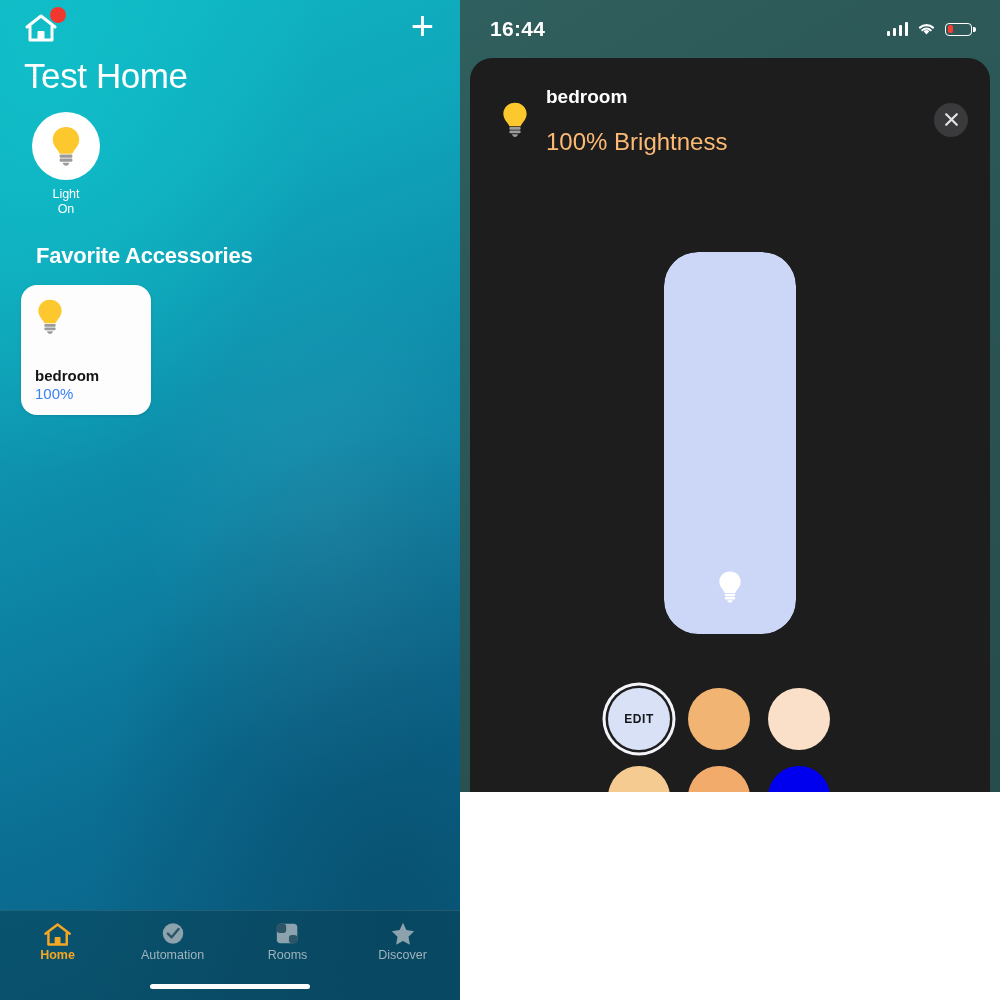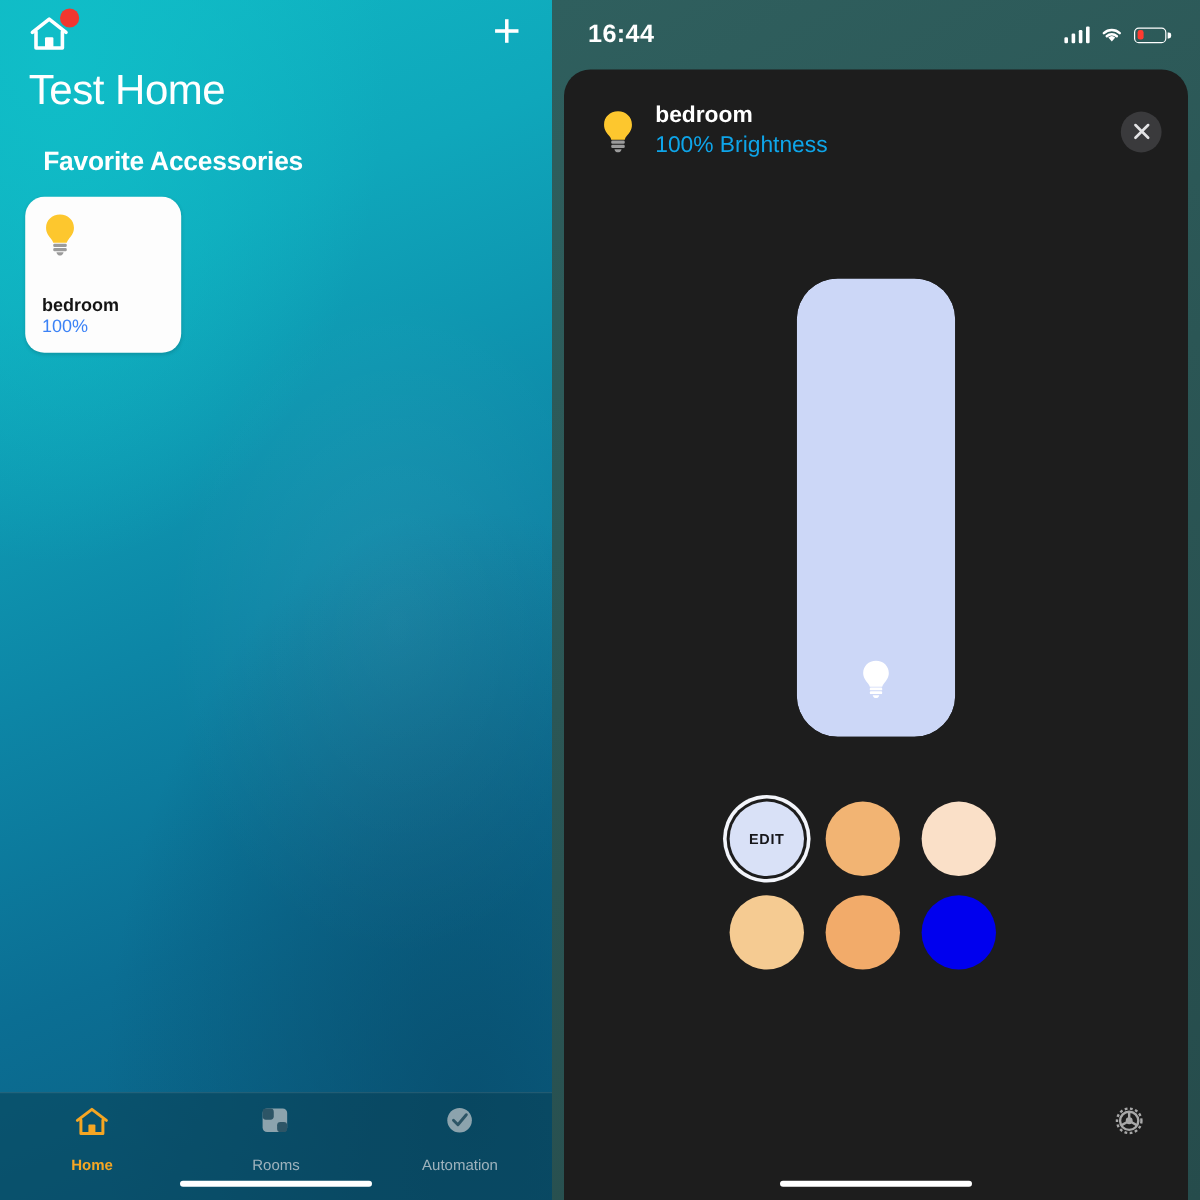--- a/index.html
+++ b/index.html
@@ -70,42 +70,42 @@
   .tile-sub { font-size:15px; color:#3b82f6; margin-top:1px; }
 
   
   .tabbar {
     position:absolute; left:0; bottom:0; z-index:4;
     width:460px; height:90px;
     background:rgba(10,64,84,0.55);
     border-top:1px solid rgba(255,255,255,0.10);
     display:flex; align-items:flex-start; padding-top:10px;
   }
-  .tab { flex:1; display:flex; flex-direction:column; align-items:center; gap:16px; cursor:pointer; }
+  .tab { flex:1; display:flex; flex-direction:column; align-items:center; gap:0; cursor:pointer; }
   .tab-label { font-size:12.5px; }
   .tab.active .tab-label { color:#f5a623; font-weight:bold; }
   .tab .tab-label { color:#9fb3bd; }
   .home-indicator { position:absolute; left:50%; transform:translateX(-50%); bottom:11px; width:160px; height:5px; border-radius:3px; background:#ffffff; }
 
   
-  .phone-right { position:relative; width:540px; height:1000px; background:#ffffff; overflow:hidden; }
+  .phone-right { position:relative; width:540px; height:792px; background:#ffffff; overflow:hidden; }
   .right-bg { position:absolute; inset:0; background:linear-gradient(150deg,#2f5f5e 0%, #2b5655 45%, #264c4c 100%); }
   .sb-dark { position:relative; z-index:3; height:58px; padding:0 28px 0 30px; display:flex; align-items:center; justify-content:space-between; color:#fff; }
   .sheet {
     position:absolute; z-index:4; left:10px; top:58px;
     width:520px; height:942px;
     background:#1d1d1d;
     border-radius:22px 22px 0 0;
     overflow:hidden;
   }
   .sheet-header { display:flex; align-items:center; padding:27px 22px 0 24px; }
   .sheet-bulb { width:42px; display:flex; justify-content:center; }
   .sheet-texts { margin-left:10px; flex:1; }
   .sheet-title { color:#ffffff; font-size:19px; font-weight:bold; line-height:24px; }
-  .sheet-sub { color:#0ea5e9; font-size:19px; line-height:25px; }
+  .sheet-sub { color:#fdba74; font-size:24px; line-height:25px;margin-top:20px; }
   .close-btn { width:34px; height:34px; border-radius:50%; background:#3a3a3c; display:flex; align-items:center; justify-content:center; cursor:pointer; }
 
   .slider-wrap { display:flex; justify-content:center; margin-top:98px; }
   .slider {
     position:relative; width:132px; height:382px;
     border-radius:34px; background:#1d1d1d; overflow:hidden; cursor:pointer;
   }
   .slider-fill { position:absolute; left:0; right:0; bottom:0; background:#ccd7f7; border-radius:34px; }
   .slider-knob-icon { position:absolute; left:50%; transform:translateX(-50%); bottom:26px; }
 
@@ -132,20 +132,36 @@
           <path d="M6 14.5 V28 h22 V14.5" stroke="#fff" stroke-width="3" fill="none" stroke-linecap="round" stroke-linejoin="round"></path>
           <rect x="13.5" y="19" width="7" height="9" fill="#fff" rx="1"></rect>
         </svg>
         <div class="badge-dot"></div>
       </div>
       <div class="plus-btn">+</div>
     </div>
 
     <div class="home-title">Test Home</div>
 
+    <div class="status-row">
+      <div class="status-item">
+        <div class="status-circle">
+          <svg width="34" height="42" viewBox="0 0 34 42">
+            <path d="M17 2 C9.3 2 3.8 7.6 3.8 14.6 c0 5 2.9 8.2 5 10.8 c1 1.3 1.6 2.3 1.8 3.4 h12.8 c0.2-1.1 0.8-2.1 1.8-3.4 c2.1-2.6 5-5.8 5-10.8 C30.2 7.6 24.7 2 17 2 Z" fill="#fdc72e"></path>
+            <rect x="10.6" y="29.6" width="12.8" height="3.1" rx="1.2" fill="#9b9b9b"></rect>
+            <rect x="10.6" y="33.6" width="12.8" height="3.1" rx="1.2" fill="#9b9b9b"></rect>
+            <path d="M13.6 37.8 h6.8 c-0.5 2-1.9 3-3.4 3 s-2.9-1-3.4-3 Z" fill="#9b9b9b"></path>
+          </svg>
+        </div>
+        <div class="status-label">
+          <span>Light</span><br>
+          <span>On</span>
+        </div>
+      </div>
+    </div>
 
     <div class="section-title">Favorite Accessories</div>
 
     <div class="tile-row">
       <div class="tile">
         <svg width="30" height="37" viewBox="0 0 34 42">
           <path d="M17 2 C9.3 2 3.8 7.6 3.8 14.6 c0 5 2.9 8.2 5 10.8 c1 1.3 1.6 2.3 1.8 3.4 h12.8 c0.2-1.1 0.8-2.1 1.8-3.4 c2.1-2.6 5-5.8 5-10.8 C30.2 7.6 24.7 2 17 2 Z" fill="#fdc72e"></path>
           <rect x="10.6" y="29.6" width="12.8" height="3.1" rx="1.2" fill="#9b9b9b"></rect>
           <rect x="10.6" y="33.6" width="12.8" height="3.1" rx="1.2" fill="#9b9b9b"></rect>
           <path d="M13.6 37.8 h6.8 c-0.5 2-1.9 3-3.4 3 s-2.9-1-3.4-3 Z" fill="#9b9b9b"></path>
@@ -161,32 +177,38 @@
       <div class="tab active">
         <svg width="30" height="27" viewBox="0 0 36 32">
           <path d="M3 15 L17.5 4 L32 15" stroke="#f5a623" stroke-width="3" fill="none" stroke-linecap="round" stroke-linejoin="round"></path>
           <path d="M6.5 14.5 V28 h22 V14.5" stroke="#f5a623" stroke-width="3" fill="none" stroke-linecap="round" stroke-linejoin="round"></path>
           <rect x="14" y="19" width="7" height="9" fill="#f5a623" rx="1"></rect>
         </svg>
         <div class="tab-label">Home</div>
       </div>
       <div class="tab">
         <svg width="28" height="27" viewBox="0 0 30 29">
+          <circle cx="15" cy="13.5" r="11" fill="#8ca3ad"></circle>
+          <path d="M9.5 13.5 L13.5 17.5 L21 8.5" stroke="#2d5566" stroke-width="2.6" fill="none" stroke-linecap="round" stroke-linejoin="round"></path>
+        </svg>
+        <div class="tab-label">Automation</div>
+      </div>
+      <div class="tab">
+        <svg width="28" height="27" viewBox="0 0 30 29">
           <rect x="3" y="3" width="22" height="21" rx="4" fill="#8ca3ad"></rect>
           <rect x="3" y="3" width="10" height="10" rx="3" fill="#2d5566"></rect>
           <rect x="16" y="15" width="9" height="9" rx="3" fill="#2d5566"></rect>
         </svg>
         <div class="tab-label">Rooms</div>
       </div>
       <div class="tab">
         <svg width="28" height="27" viewBox="0 0 30 29">
-          <circle cx="15" cy="13.5" r="11" fill="#8ca3ad"></circle>
-          <path d="M9.5 13.5 L13.5 17.5 L21 8.5" stroke="#2d5566" stroke-width="2.6" fill="none" stroke-linecap="round" stroke-linejoin="round"></path>
-        </svg>
-        <div class="tab-label">Automation</div>
+          <path d="M15 2 L18.6 9.8 L27 11 L20.9 17 L22.4 25.4 L15 21.4 L7.6 25.4 L9.1 17 L3 11 L11.4 9.8 Z" fill="#8ca3ad"></path>
+        </svg>
+        <div class="tab-label">Discover</div>
       </div>
       <div class="home-indicator"></div>
     </div>
   </div>
 
   <div class="phone-right">
     <div class="right-bg"></div>
 
     <div class="sb-dark">
       <div class="sb-time">16:44</div>

